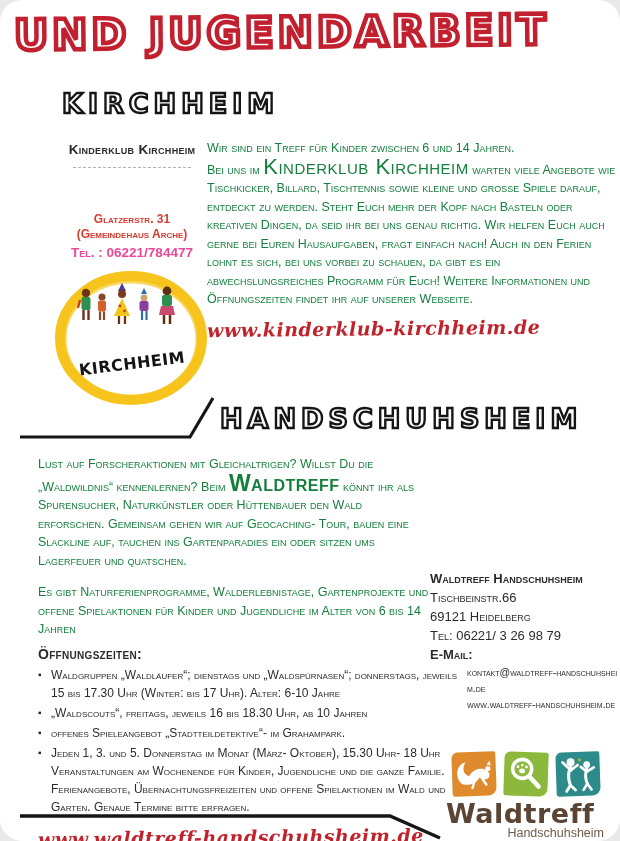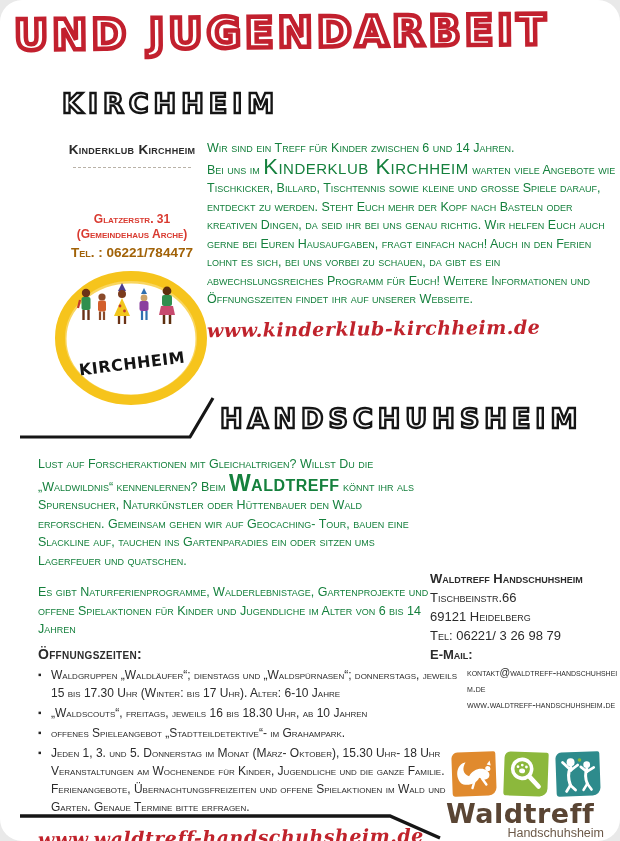--- a/index.html
+++ b/index.html
@@ -19,21 +19,21 @@
     .heading-outline{color:#fff;-webkit-text-stroke:2.4px #151515;}
   }
   #kirchheim-heading{position:absolute;left:62px;top:88px;}
   #hs-heading{position:absolute;left:220px;top:403px;}
 
   
   #kk-sidebar{position:absolute;left:48px;top:142px;width:168px;text-align:center;}
   .kk-org{font-weight:bold;font-size:13.5px;letter-spacing:.3px;}
   .kk-dash{width:118px;margin:10px auto 0;border-top:1.5px dashed #b9b2a8;height:0;}
   .kk-address{margin-top:44px;color:#d93a30;font-weight:bold;font-size:12px;line-height:15px;}
-  .kk-phone{margin-top:3px;color:#a16207;font-weight:bold;font-size:13.5px;}
+  .kk-phone{margin-top:3px;color:#ec4899;font-weight:bold;font-size:13.5px;}
 
   
   .kk-logo{position:relative;width:158px;height:140px;margin:10px auto 0;}
   .kk-logo-ring{position:absolute;left:0;top:0;}
   .kk-kids{position:absolute;left:24px;top:12px;}
   .kk-logo-line1{position:absolute;left:-8px;right:-8px;top:58px;text-align:center;
     font-family:"DejaVu Sans",sans-serif;font-weight:bold;font-size:20px;color:#141414;letter-spacing:.5px;}
   .kk-logo-line2{position:absolute;left:0;right:0;top:84px;text-align:center;
     font-family:"DejaVu Sans",sans-serif;font-weight:bold;font-size:16px;color:#141414;
     transform:rotate(-7deg);letter-spacing:.5px;}

